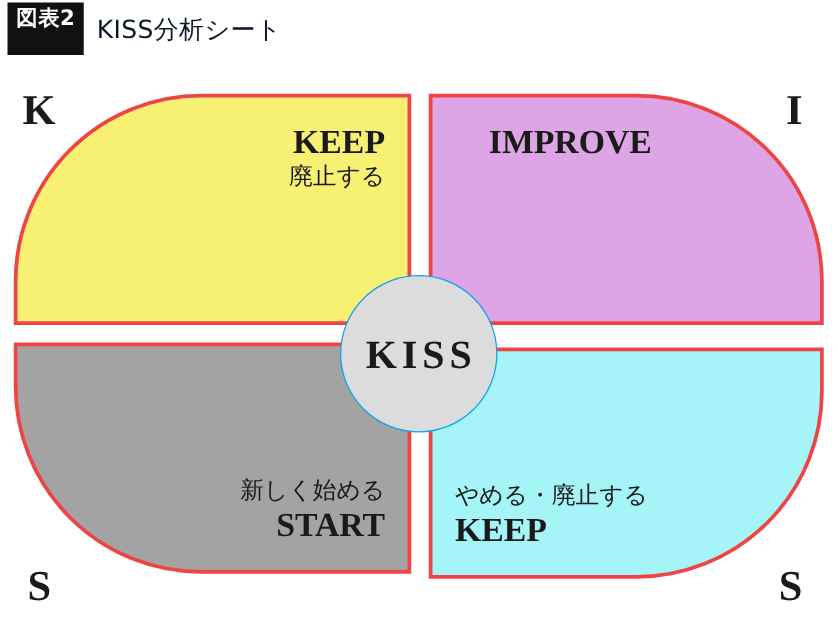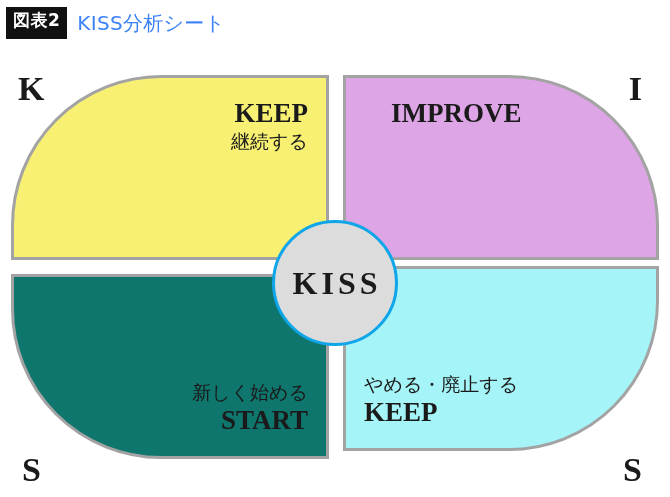--- a/index.html
+++ b/index.html
@@ -28,46 +28,46 @@
     padding-left: 6px;
     box-sizing: border-box;
   }
   #badge {
     background: #111111;
     color: #ffffff;
     font-family: "DejaVu Sans", sans-serif;
     font-size: 17px;
     font-weight: 700;
     line-height: 1;
-    padding: 5px 7px 10px 7px;
+    padding: 5px 7px 20px 7px;
     letter-spacing: 0.5px;
     white-space: nowrap;
   }
   #header-title {
     font-family: "DejaVu Sans", sans-serif;
     font-size: 20px;
     font-weight: 400;
-    color: #3b82f6;
+    color: #0f172a;
     margin-left: 10px;
     white-space: nowrap;
     letter-spacing: 0.3px;
   }
 
   
   #sheet {
     position: absolute;
     left: 0;
     top: 46px;
     width: 670px;
     height: 451px;
   }
 
   .quadrant {
     position: absolute;
-    border: 3px solid #a3a3a3;
+    border: 3px solid #ef4444;
     box-sizing: border-box;
     overflow: hidden;
   }
   .q-inner {
     position: absolute;
     left: 0;
     right: 0;
     padding: 14px 18px;
     box-sizing: border-box;
   }
@@ -109,37 +109,37 @@
 
   #quad-start {
     left: 11px;  top: 228px;
     width: 318px; height: 185px;
     background: #f58b8f;
     border-radius: 0 0 0 150px;
   }
   #quad-start .q-inner { text-align: right; }
 
   #quad-stop {
-    left: 343px; top: 220px;
+    left: 343px; top: 232px;
     width: 316px; height: 185px;
     background: #a5f5f8;
     border-radius: 0 0 150px 0;
   }
   #quad-stop .q-inner { text-align: left; }
 
   
   #center-circle {
     position: absolute;
     left: 272px;
     top: 174px;
     width: 126px;
     height: 126px;
     border-radius: 50%;
     background: #dcdcdc;
-    border: 3px solid #0ea5e9;
+    border: 1px solid #0ea5e9;
     box-sizing: border-box;
     display: flex;
     align-items: center;
     justify-content: center;
   }
   #center-label {
     font-family: "Liberation Serif", serif;
     font-weight: 700;
     font-size: 32px;
     letter-spacing: 4px;
@@ -173,31 +173,31 @@
 <div id="sheet">
 
   <span class="corner-letter" id="corner-k">K</span>
   <span class="corner-letter" id="corner-i">I</span>
   <span class="corner-letter" id="corner-s1">S</span>
   <span class="corner-letter" id="corner-s2">S</span>
 
   <div class="quadrant q-top" id="quad-keep" style="background: rgb(247, 240, 115);">
     <div class="q-inner">
       <div class="q-title">KEEP</div>
-      <div class="q-sub">継続する</div>
+      <div class="q-sub">廃止する</div>
     </div>
   </div>
 
   <div class="quadrant q-top" id="quad-improve" style="background: rgb(221, 165, 229);">
     <div class="q-inner">
       <div class="q-title">IMPROVE</div>
     </div>
   </div>
 
-  <div class="quadrant q-bottom" id="quad-start" style="background: #0f766e;">
+  <div class="quadrant q-bottom" id="quad-start" style="background: #a3a3a3;">
     <div class="q-inner">
       <div class="q-sub">新しく始める</div>
       <div class="q-title">START</div>
     </div>
   </div>
 
   <div class="quadrant q-bottom" id="quad-stop" style="background: rgb(165, 245, 248);">
     <div class="q-inner">
       <div class="q-sub">やめる・廃止する</div>
       <div class="q-title">KEEP</div>

